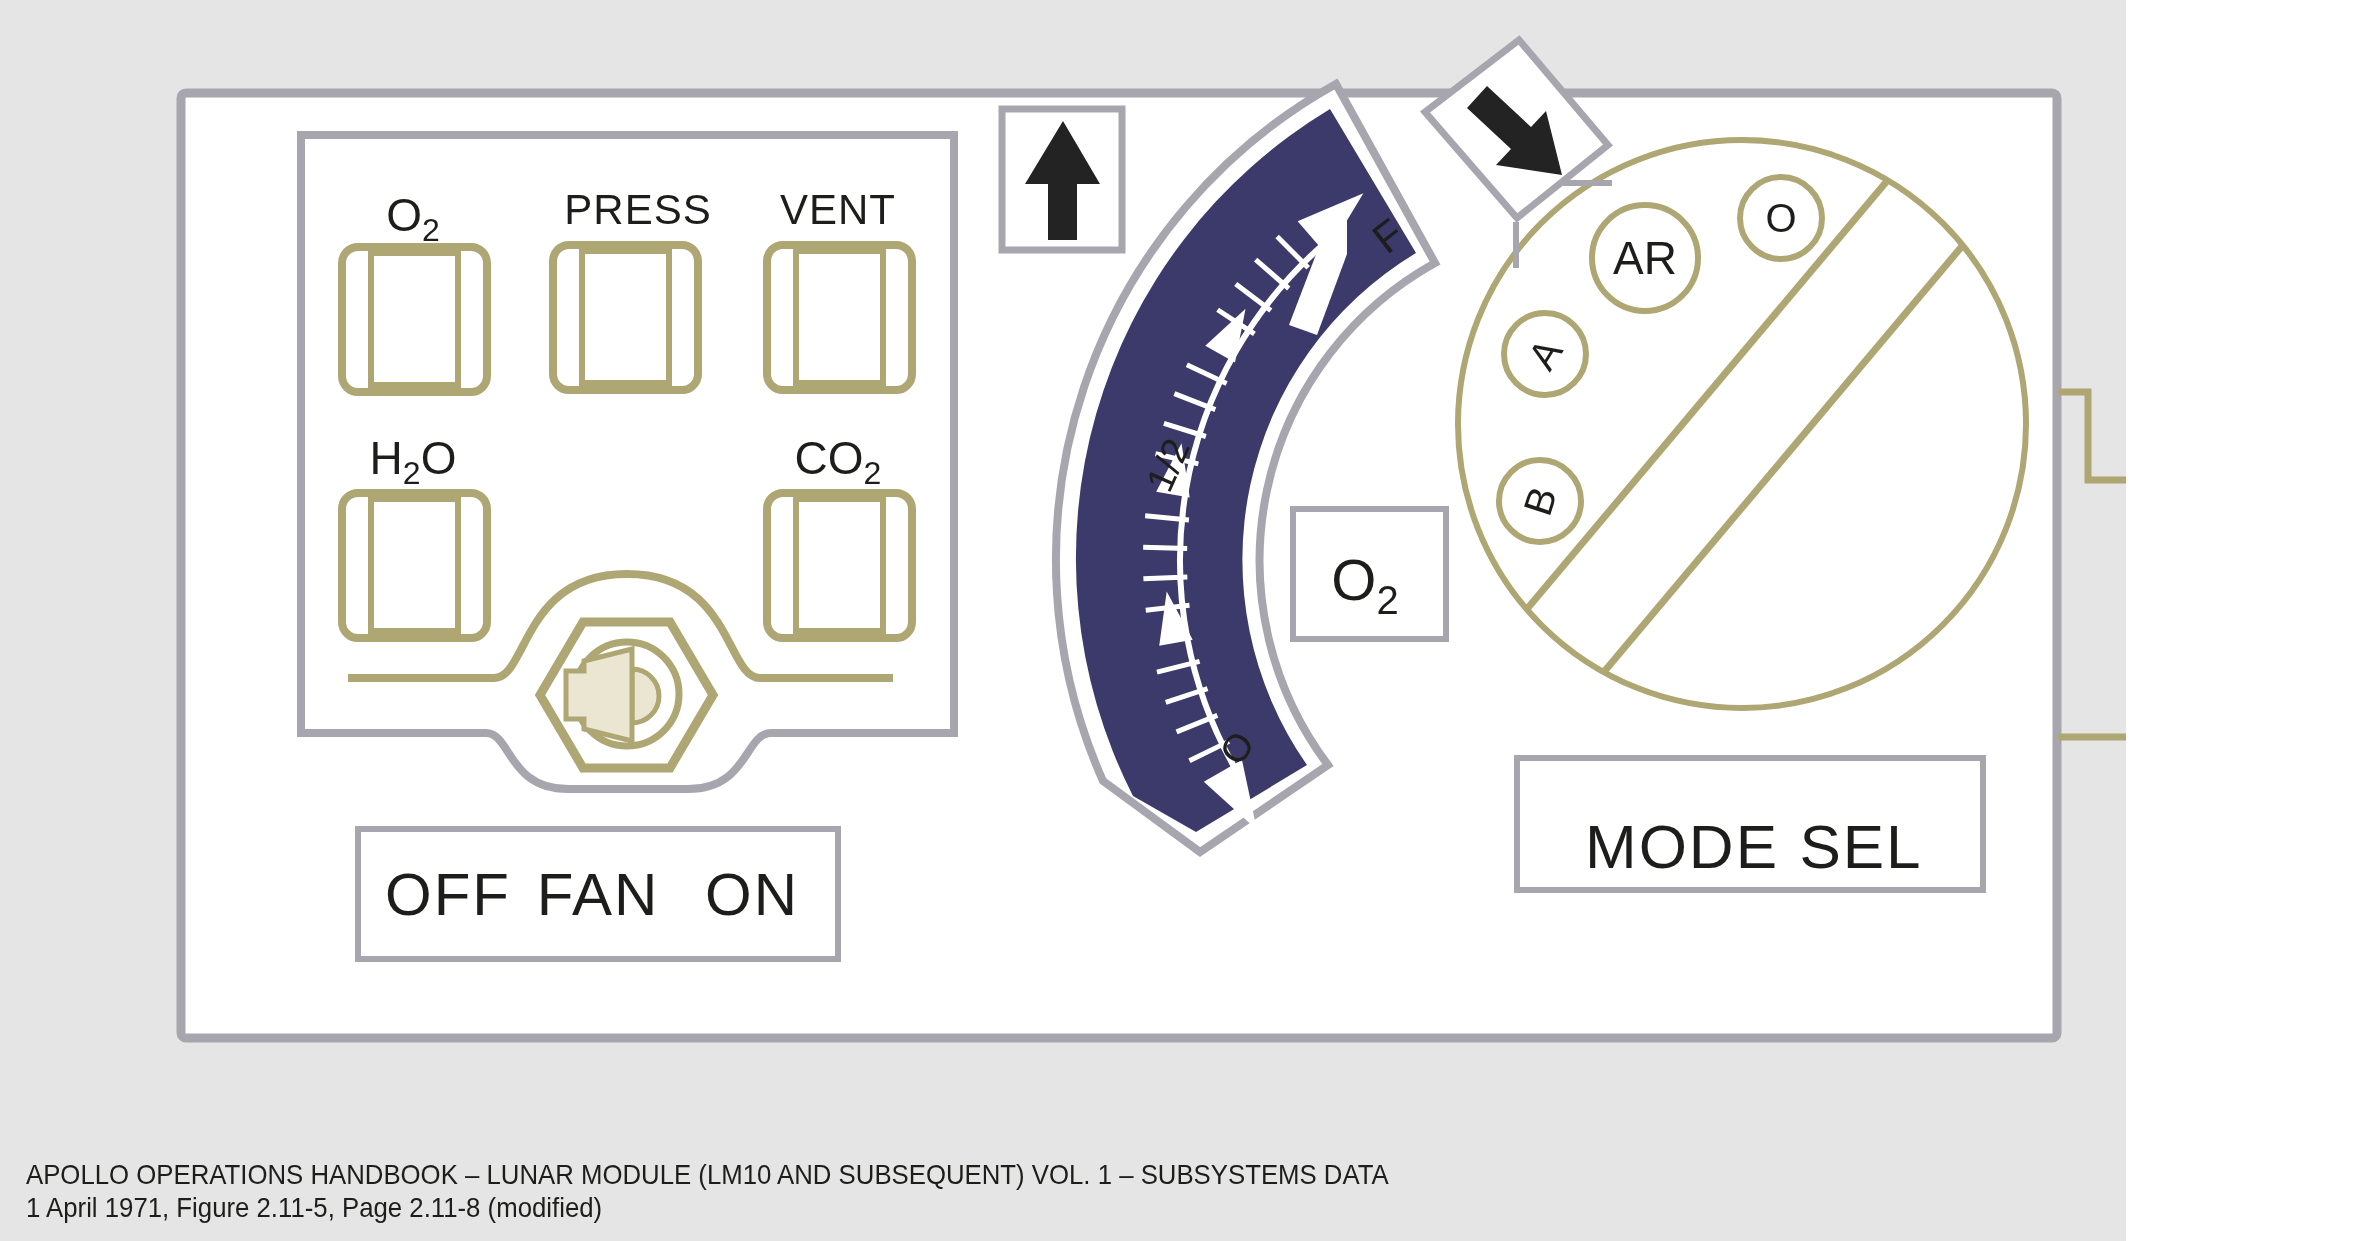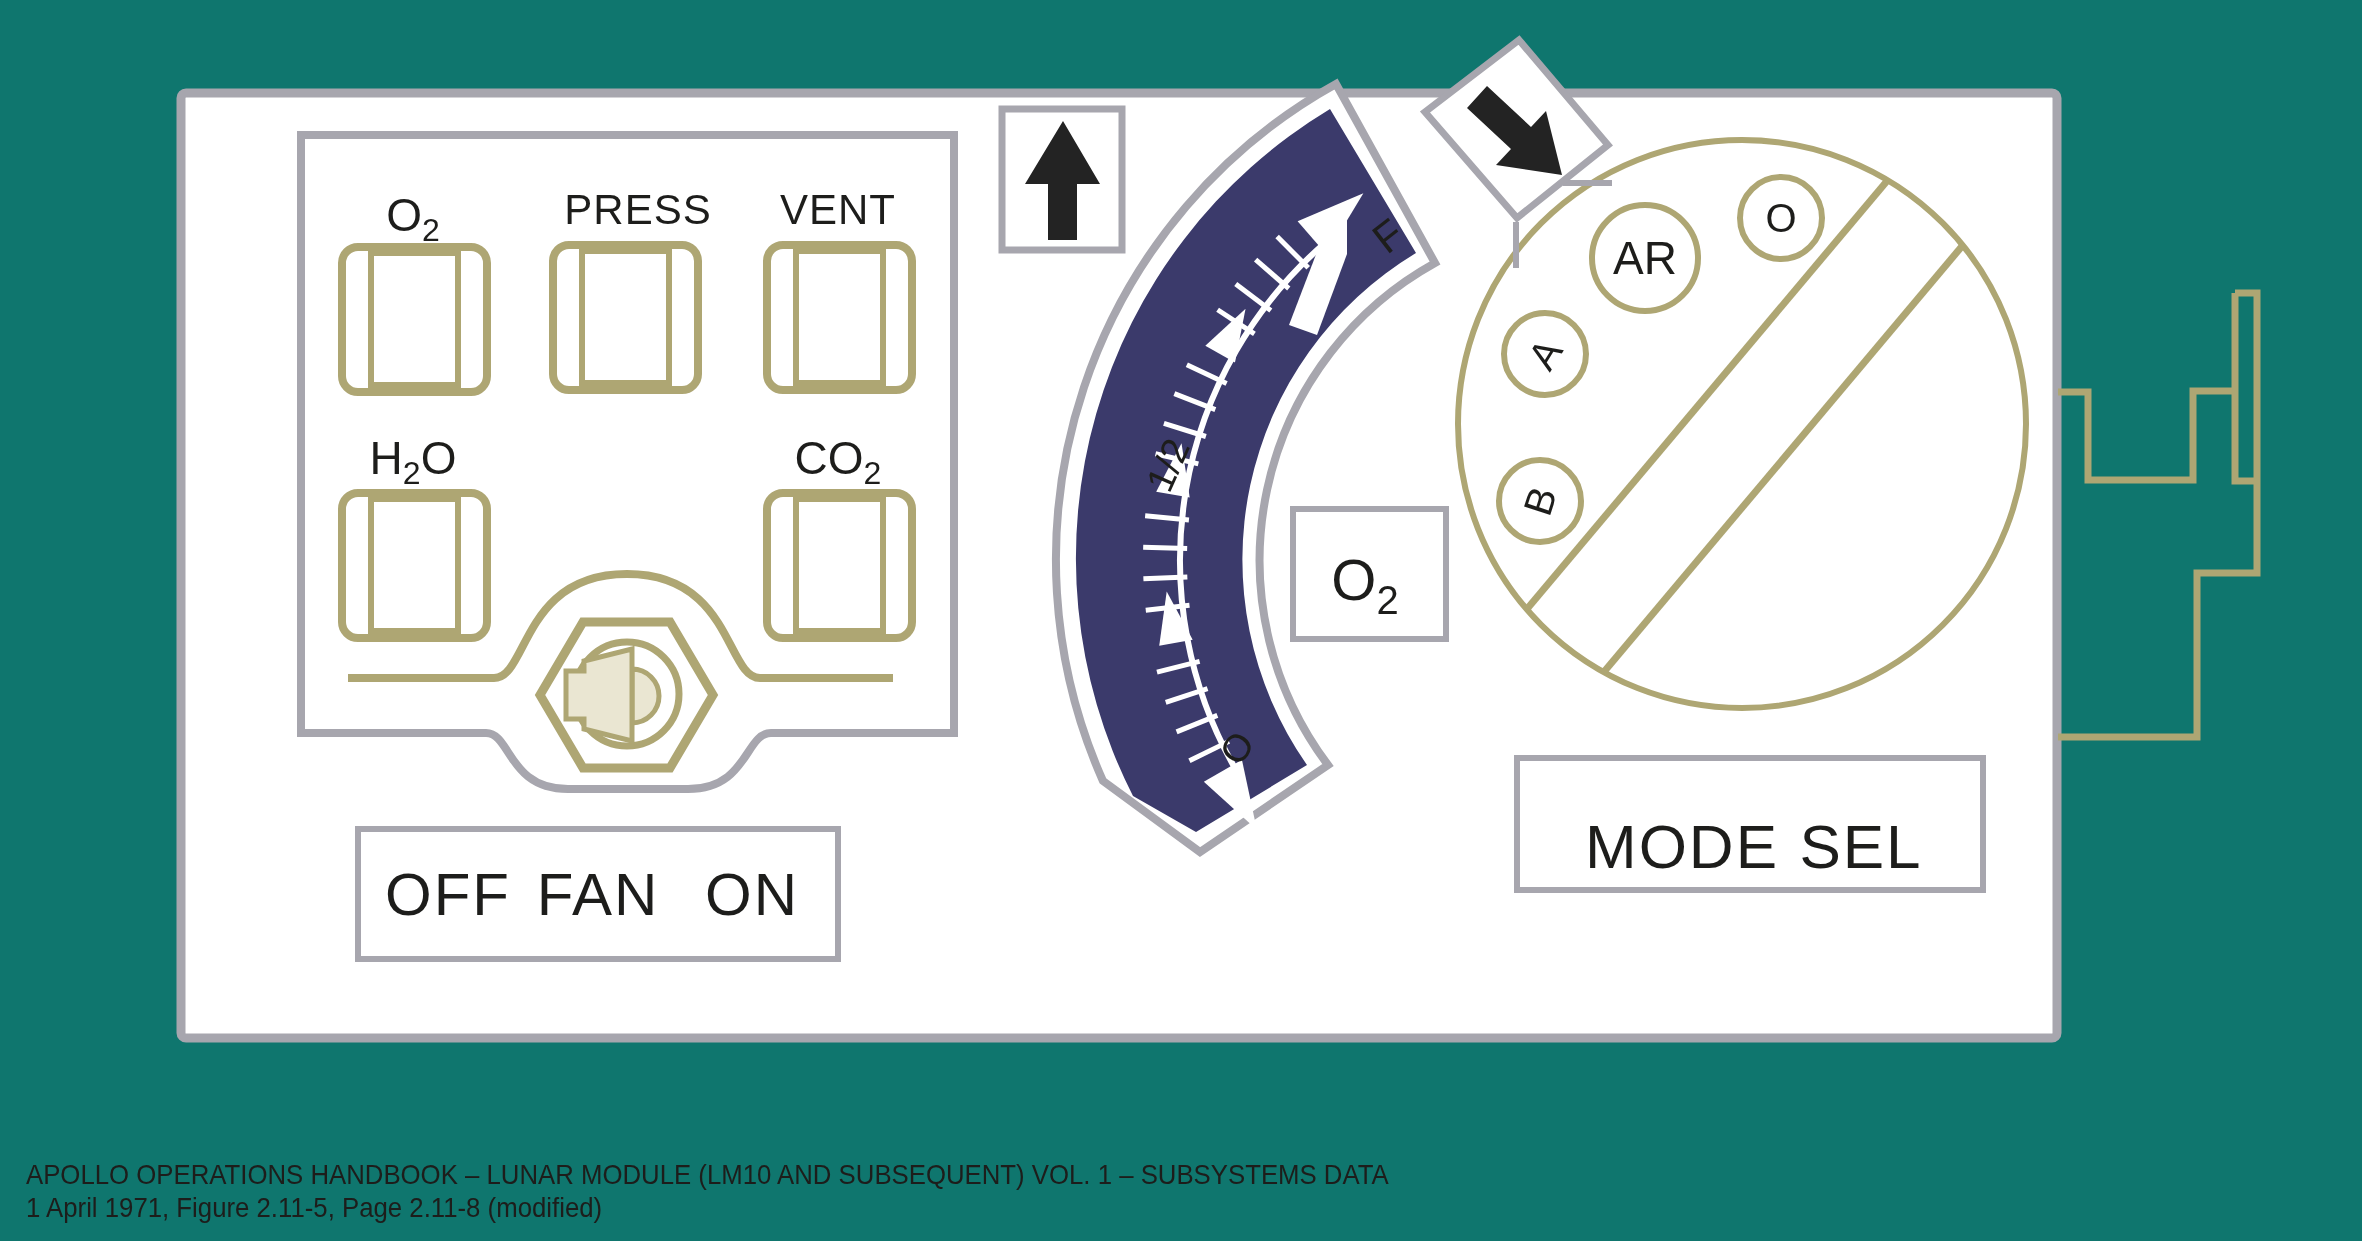--- a/index.html
+++ b/index.html
@@ -1,16 +1,16 @@
 <!DOCTYPE html>
 <html><head>
 <meta charset="utf-8">
 <style>
   html,body{margin:0;padding:0;background:#ffffff;}
-  .stage{position:relative;width:2362px;height:1241px;background:#0f766e;overflow:hidden;
+  .stage{position:relative;width:2126px;height:1241px;background:#e5e5e5;overflow:hidden;
          font-family:"Liberation Sans",sans-serif;}
   svg{position:absolute;left:0;top:0;}
   svg text{font-family:"Liberation Sans",sans-serif;fill:#1d1d1b;}
   .caption{position:absolute;left:26px;top:1158px;color:#1d1d1b;font-size:28px;line-height:33px;
            transform:scaleX(.92);transform-origin:left top;letter-spacing:0px;white-space:nowrap;}
 </style>
 </head>
 <body>
 
 <div class="stage">

